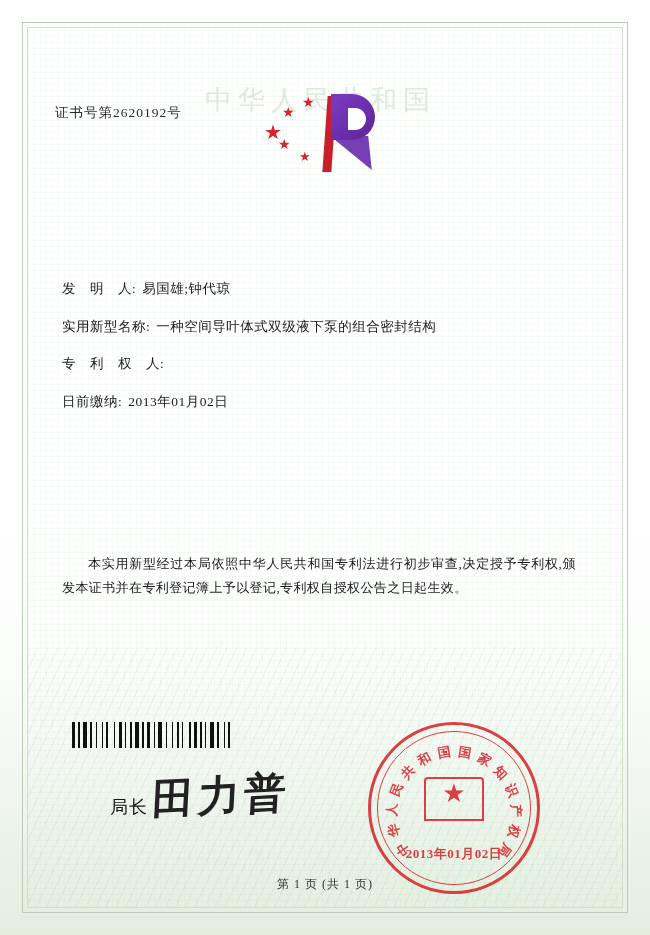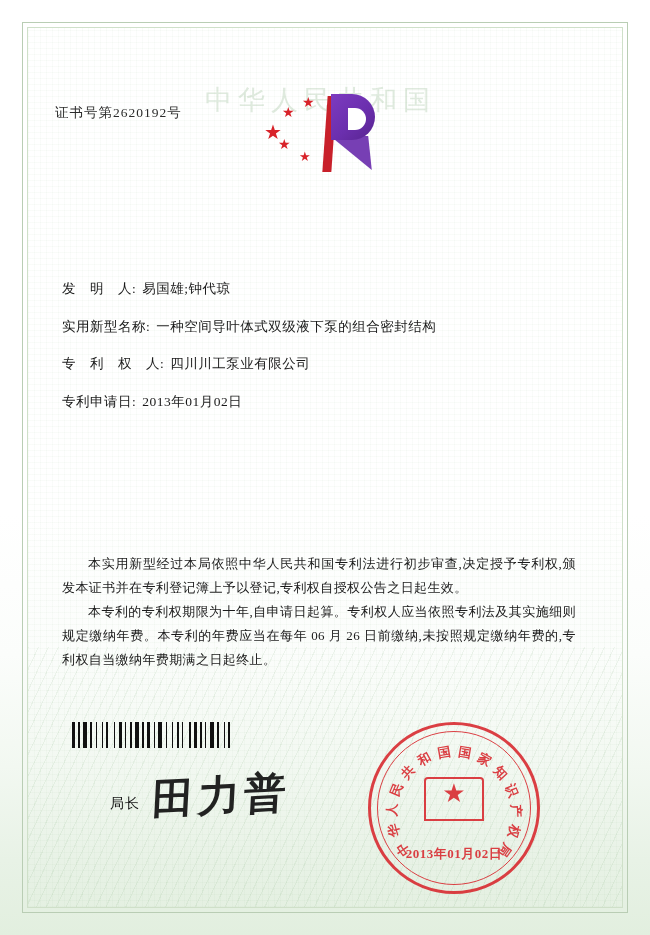--- a/index.html
+++ b/index.html
@@ -256,21 +256,21 @@
     height: 26px;
     margin-right: 1px;
     vertical-align: top;
   }
 
   
   .director-label {
     position: absolute;
     left: 110px;
     top: 795px;
-    font-size: 14px;
+    font-size: 18px;
     color: #151515;
     letter-spacing: 1px;
   }
   .signature {
     position: absolute;
     left: 152px;
     top: 768px;
     font-size: 42px;
     color: #111;
     font-family: "Liberation Serif", serif;
@@ -389,31 +389,29 @@
     <div class="field-row">
       <span class="field-label">发　明　人:</span>
       <span class="field-value">易国雄;钟代琼</span>
     </div>
     <div class="field-row">
       <span class="field-label">实用新型名称:</span>
       <span class="field-value">一种空间导叶体式双级液下泵的组合密封结构</span>
     </div>
     <div class="field-row">
       <span class="field-label">专　利　权　人:</span>
-      <span class="field-value">四川川工泵业有限公司</span>
     </div>
     <div class="field-row">
-      <span class="field-label">专利申请日:</span>
+      <span class="field-label">日前缴纳:</span>
       <span class="field-value">2013年01月02日</span>
     </div>
   </div>
 
   <div class="body-text">
     <p>本实用新型经过本局依照中华人民共和国专利法进行初步审查,决定授予专利权,颁发本证书并在专利登记簿上予以登记,专利权自授权公告之日起生效。</p>
-    <p>本专利的专利权期限为十年,自申请日起算。专利权人应当依照专利法及其实施细则规定缴纳年费。本专利的年费应当在每年 06 月 26 日前缴纳,未按照规定缴纳年费的,专利权自当缴纳年费期满之日起终止。</p>
   </div>
 
   <div class="barcode"><i style="width: 3px;"></i><i style="width: 1px; background: transparent;"></i><i style="width: 2px;"></i><i style="width: 1px; background: transparent;"></i><i style="width: 4px;"></i><i style="width: 1px; background: transparent;"></i><i style="width: 2px;"></i><i style="width: 2px; background: transparent;"></i><i style="width: 1px;"></i><i style="width: 3px; background: transparent;"></i><i style="width: 1px;"></i><i style="width: 1px; background: transparent;"></i><i style="width: 2px;"></i><i style="width: 4px; background: transparent;"></i><i style="width: 1px;"></i><i style="width: 2px; background: transparent;"></i><i style="width: 3px;"></i><i style="width: 1px; background: transparent;"></i><i style="width: 1px;"></i><i style="width: 2px; background: transparent;"></i><i style="width: 2px;"></i><i style="width: 1px; background: transparent;"></i><i style="width: 4px;"></i><i style="width: 1px; background: transparent;"></i><i style="width: 2px;"></i><i style="width: 1px; background: transparent;"></i><i style="width: 3px;"></i><i style="width: 2px; background: transparent;"></i><i style="width: 1px;"></i><i style="width: 1px; background: transparent;"></i><i style="width: 4px;"></i><i style="width: 2px; background: transparent;"></i><i style="width: 1px;"></i><i style="width: 3px; background: transparent;"></i><i style="width: 1px;"></i><i style="width: 2px; background: transparent;"></i><i style="width: 2px;"></i><i style="width: 1px; background: transparent;"></i><i style="width: 1px;"></i><i style="width: 4px; background: transparent;"></i><i style="width: 2px;"></i><i style="width: 1px; background: transparent;"></i><i style="width: 3px;"></i><i style="width: 1px; background: transparent;"></i><i style="width: 2px;"></i><i style="width: 1px; background: transparent;"></i><i style="width: 1px;"></i><i style="width: 2px; background: transparent;"></i><i style="width: 4px;"></i><i style="width: 1px; background: transparent;"></i><i style="width: 2px;"></i><i style="width: 3px; background: transparent;"></i><i style="width: 1px;"></i><i style="width: 1px; background: transparent;"></i><i style="width: 2px;"></i><i style="width: 1px; background: transparent;"></i></div>
 
   <div class="director-label">局长</div>
   <div class="signature">田力普</div>
 
   <div class="seal-main">
     <div class="inner-ring"></div>
     <div class="seal-arc">
@@ -430,13 +428,14 @@
         <span style="transform: rotate(67.3077deg) translate(0px, -64px) rotate(0deg) translate(-6px, -7px);">识</span>
         <span style="transform: rotate(86.5385deg) translate(0px, -64px) rotate(0deg) translate(-6px, -7px);">产</span>
         <span style="transform: rotate(105.769deg) translate(0px, -64px) rotate(0deg) translate(-6px, -7px);">权</span>
         <span style="transform: rotate(125deg) translate(0px, -64px) rotate(0deg) translate(-6px, -7px);">局</span>
       </div>
     <div class="seal-emblem"></div>
     <div class="seal-star">★</div>
     <div class="seal-date">2013年01月02日</div>
   </div>
 
+  <div class="footer">第 1 页 (共 1 页)</div>
 </div>
 
 </body></html>

